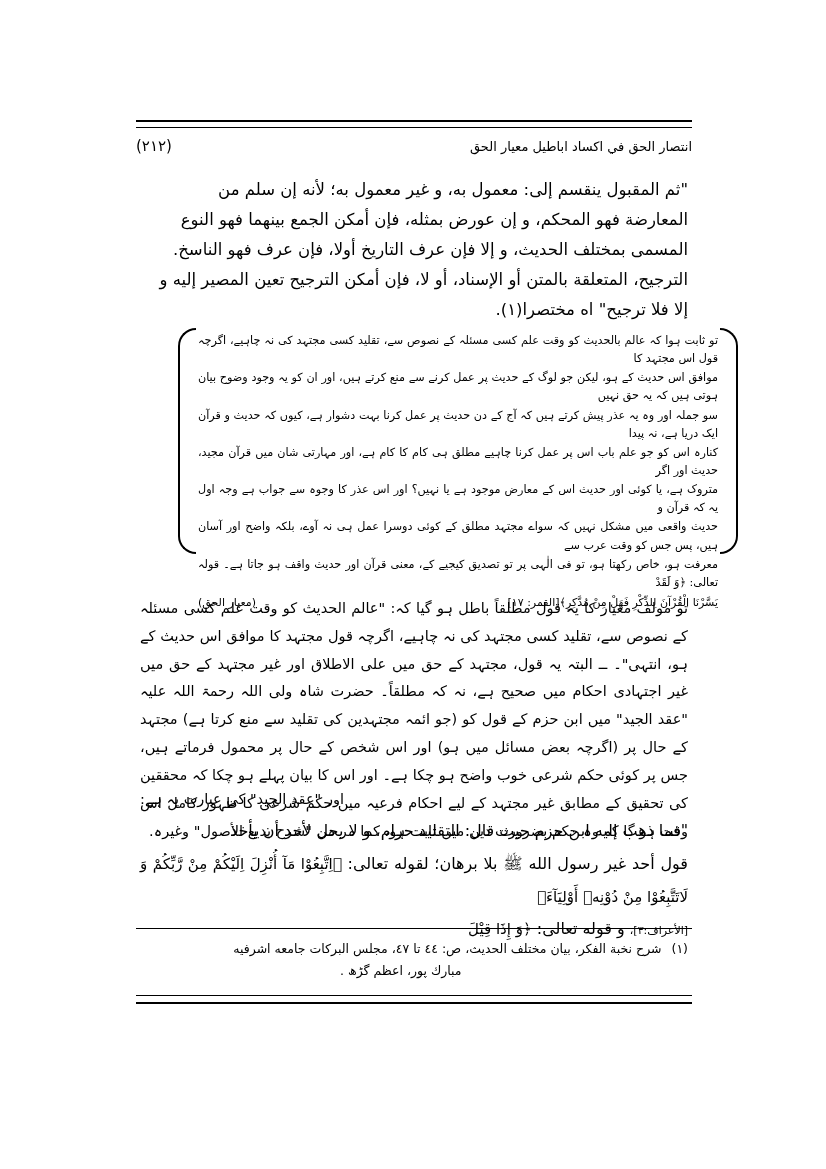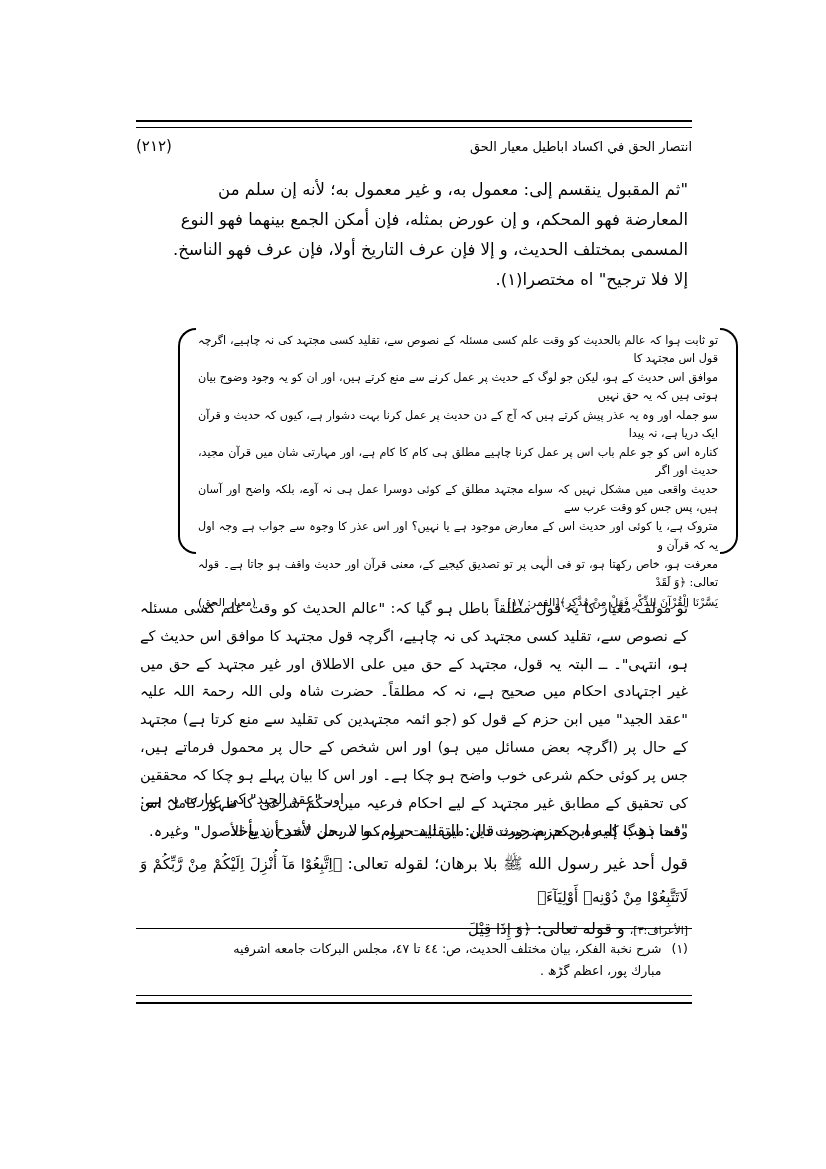--- a/index.html
+++ b/index.html
@@ -186,53 +186,54 @@
     top: 938px;
     width: 548px;
     direction: rtl;
     font-size: 12.5px;
     line-height: 1.75;
     display: flex;
     gap: 10px;
   }
   .footnote .fn-num { white-space: nowrap; }
   .footnote .fn-text { text-align: justify; flex: 1; }
-  .fn-line2 { display: block; }
+  .fn-line2 { display: block; text-align: center; }
 </style>
 </head>
 <body>
 
 <div class="page">
 
   <div class="frame"></div>
   <div class="frame-inner-top"></div>
   <div class="frame-inner-bottom"></div>
 
   <div class="header">
     <span class="header-title">انتصار الحق في اكساد اباطيل معيار الحق</span>
     <span class="header-page">(۲۱۲)</span>
   </div>
 
   <div class="arabic-block">
     <div>"ثم المقبول ينقسم إلى: معمول به، و غير معمول به؛ لأنه إن سلم من</div>
     <div>المعارضة فهو المحكم، و إن عورض بمثله، فإن أمكن الجمع بينهما فهو النوع</div>
     <div>المسمى بمختلف الحديث، و إلا فإن عرف التاريخ أولا، فإن عرف فهو الناسخ.</div>
+    <div>الترجيح، المتعلقة بالمتن أو الإسناد، أو لا، فإن أمكن الترجيح تعين المصير إليه و</div>
     <div>إلا فلا ترجيح" اه مختصرا(١).</div>
   </div>
 
   <div class="note-box">
     <div class="edge edge-right"></div>
     <div class="edge edge-left"></div>
     <div class="note-text">
       <p>تو ثابت ہوا کہ عالم بالحدیث کو وقت علم کسی مسئلہ کے نصوص سے، تقلید کسی مجتہد کی نہ چاہیے، اگرچہ قول اس مجتہد کا</p>
       <p>موافق اس حدیث کے ہو، لیکن جو لوگ کے حدیث پر عمل کرنے سے منع کرتے ہیں، اور ان کو یہ وجود وضوح بیان ہوتی ہیں کہ یہ حق نہیں</p>
       <p>سو جملہ اور وہ یہ عذر پیش کرتے ہیں کہ آج کے دن حدیث پر عمل کرنا بہت دشوار ہے، کیوں کہ حدیث و قرآن ایک دریا ہے، نہ پیدا</p>
       <p>کنارہ اس کو جو علم باب اس پر عمل کرنا چاہیے مطلق ہی کام کا کام ہے، اور مہارتی شان میں قرآن مجید، حدیث اور اگر</p>
+      <p>متروک ہے، یا کوئی اور حدیث اس کے معارض موجود ہے یا نہیں؟ اور اس عذر کا وجوہ سے جواب ہے وجہ اول یہ کہ قرآن و</p>
       <p>حدیث واقعی میں مشکل نہیں کہ سواے مجتہد مطلق کے کوئی دوسرا عمل ہی نہ آوے، بلکہ واضح اور آسان ہیں، پس جس کو وقت عرب سے</p>
-      <p>متروک ہے، یا کوئی اور حدیث اس کے معارض موجود ہے یا نہیں؟ اور اس عذر کا وجوہ سے جواب ہے وجہ اول یہ کہ قرآن و</p>
       <p>معرفت ہو، خاص رکھتا ہو، تو فی الٰہی پر تو تصدیق کیجیے کے، معنی قرآن اور حدیث واقف ہو جاتا ہے۔ قولہ تعالى: ﴿وَ لَقَدْ</p>
       <div class="note-sig">
         <span class="sig-right">يَسَّرْنَا الْقُرْآنَ لِلذِّكْرِ فَهَلْ مِنْ مُدَّكِرٍ﴾</span>
         <span class="sig-right">[القمر: ۱۷]</span>
         <span class="sig-left">(معيار الحق)</span>
       </div>
     </div>
   </div>
 
   <div class="urdu-block" id="urdu-main">

